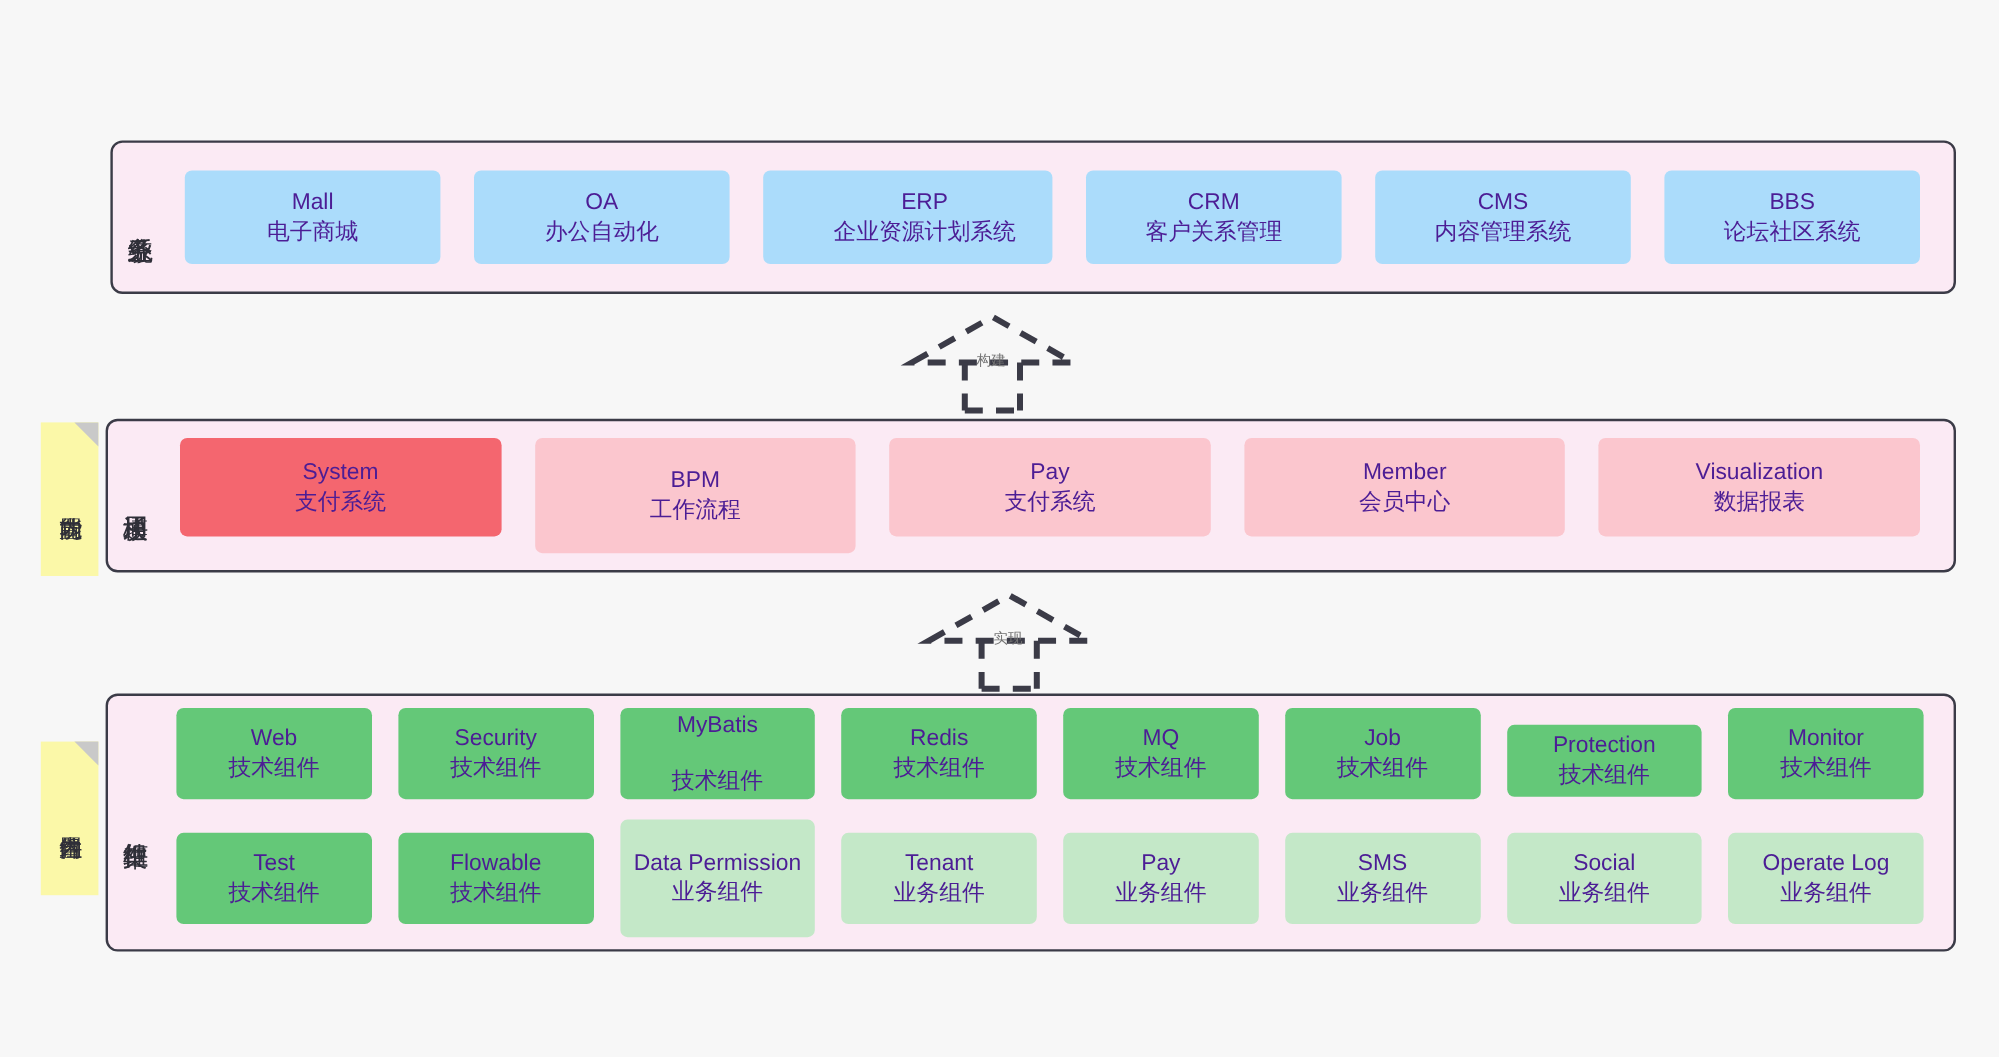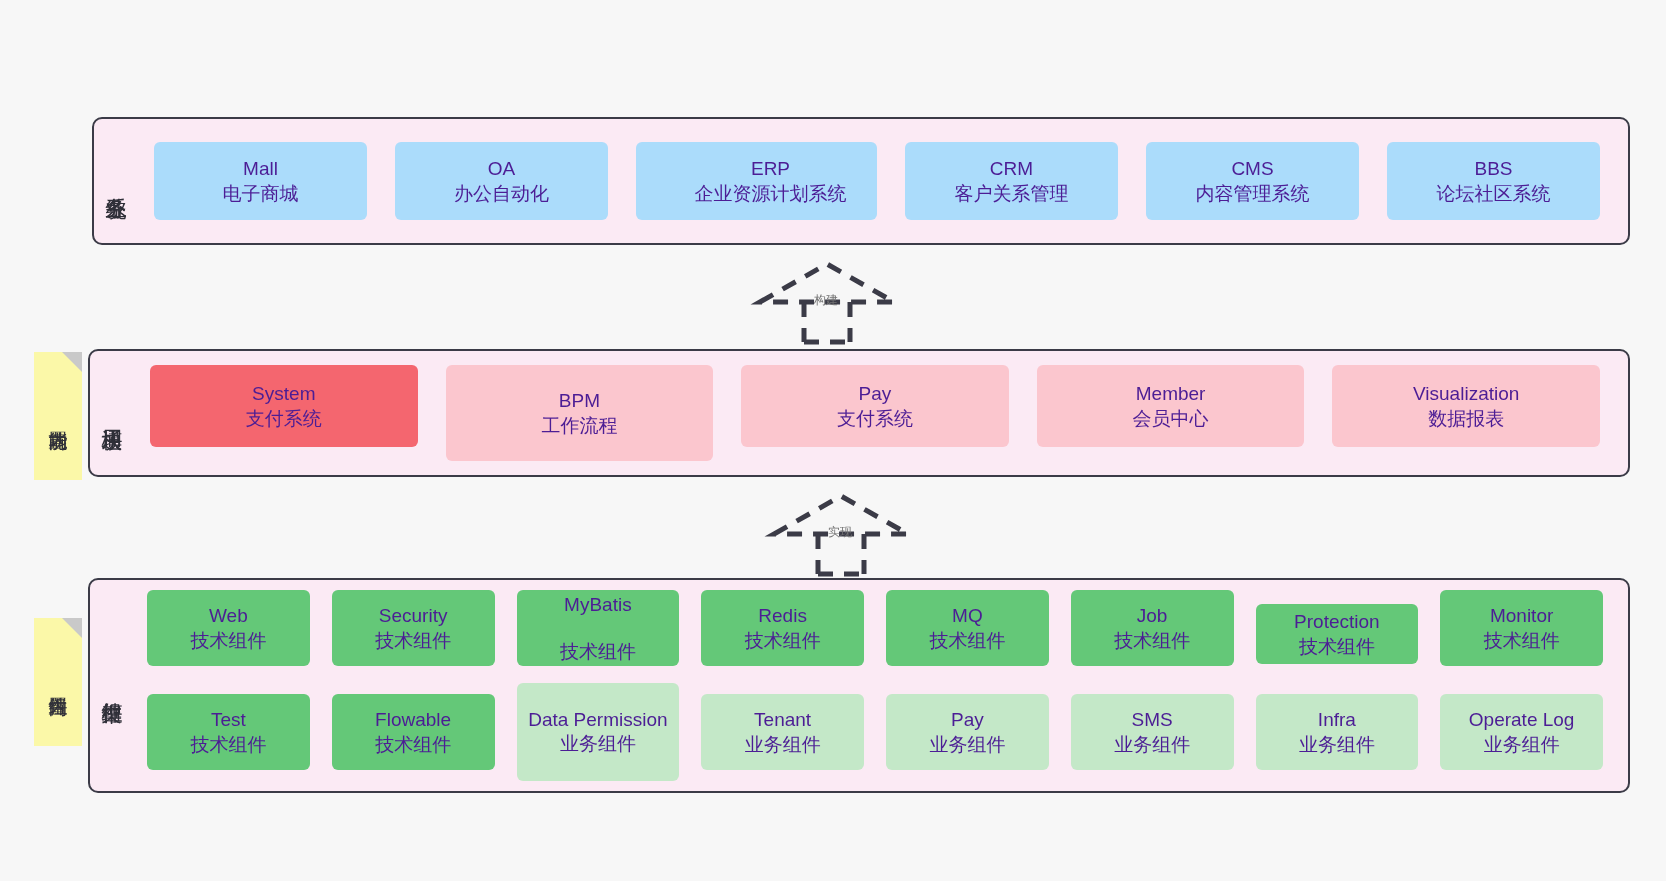--- a/index.html
+++ b/index.html
@@ -279,21 +279,21 @@
         </div>
         <div class="node c-lightgreen" style="flex:1 1 0; margin:0 11px; height:76px;">
           <span class="ln1">Pay</span>
           <span class="ln2">业务组件</span>
         </div>
         <div class="node c-lightgreen" style="flex:1 1 0; margin:0 11px; height:76px;">
           <span class="ln1">SMS</span>
           <span class="ln2">业务组件</span>
         </div>
         <div class="node c-lightgreen" style="flex:1 1 0; margin:0 11px; height:76px;">
-          <span class="ln1">Infra</span>
+          <span class="ln1">Social</span>
           <span class="ln2">业务组件</span>
         </div>
         <div class="node c-lightgreen" style="flex:1 1 0; margin:0 11px; height:76px;">
           <span class="ln1">Operate Log</span>
           <span class="ln2">业务组件</span>
         </div>
       </div>
 
     </div>
   </div>

